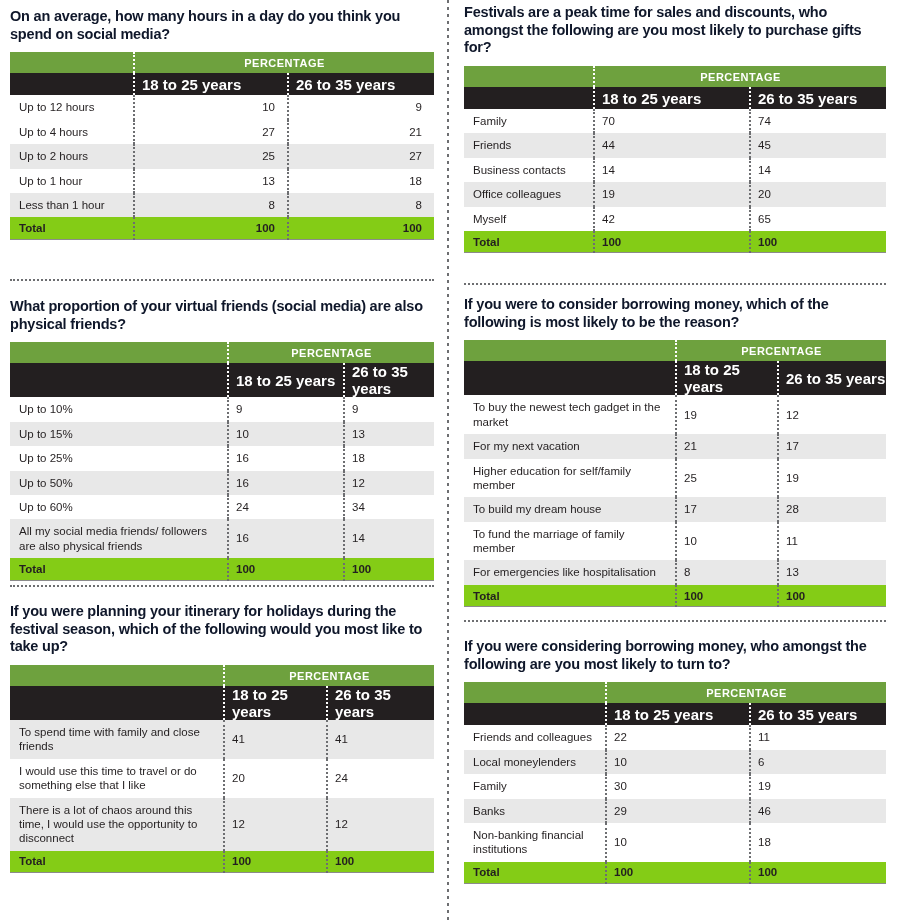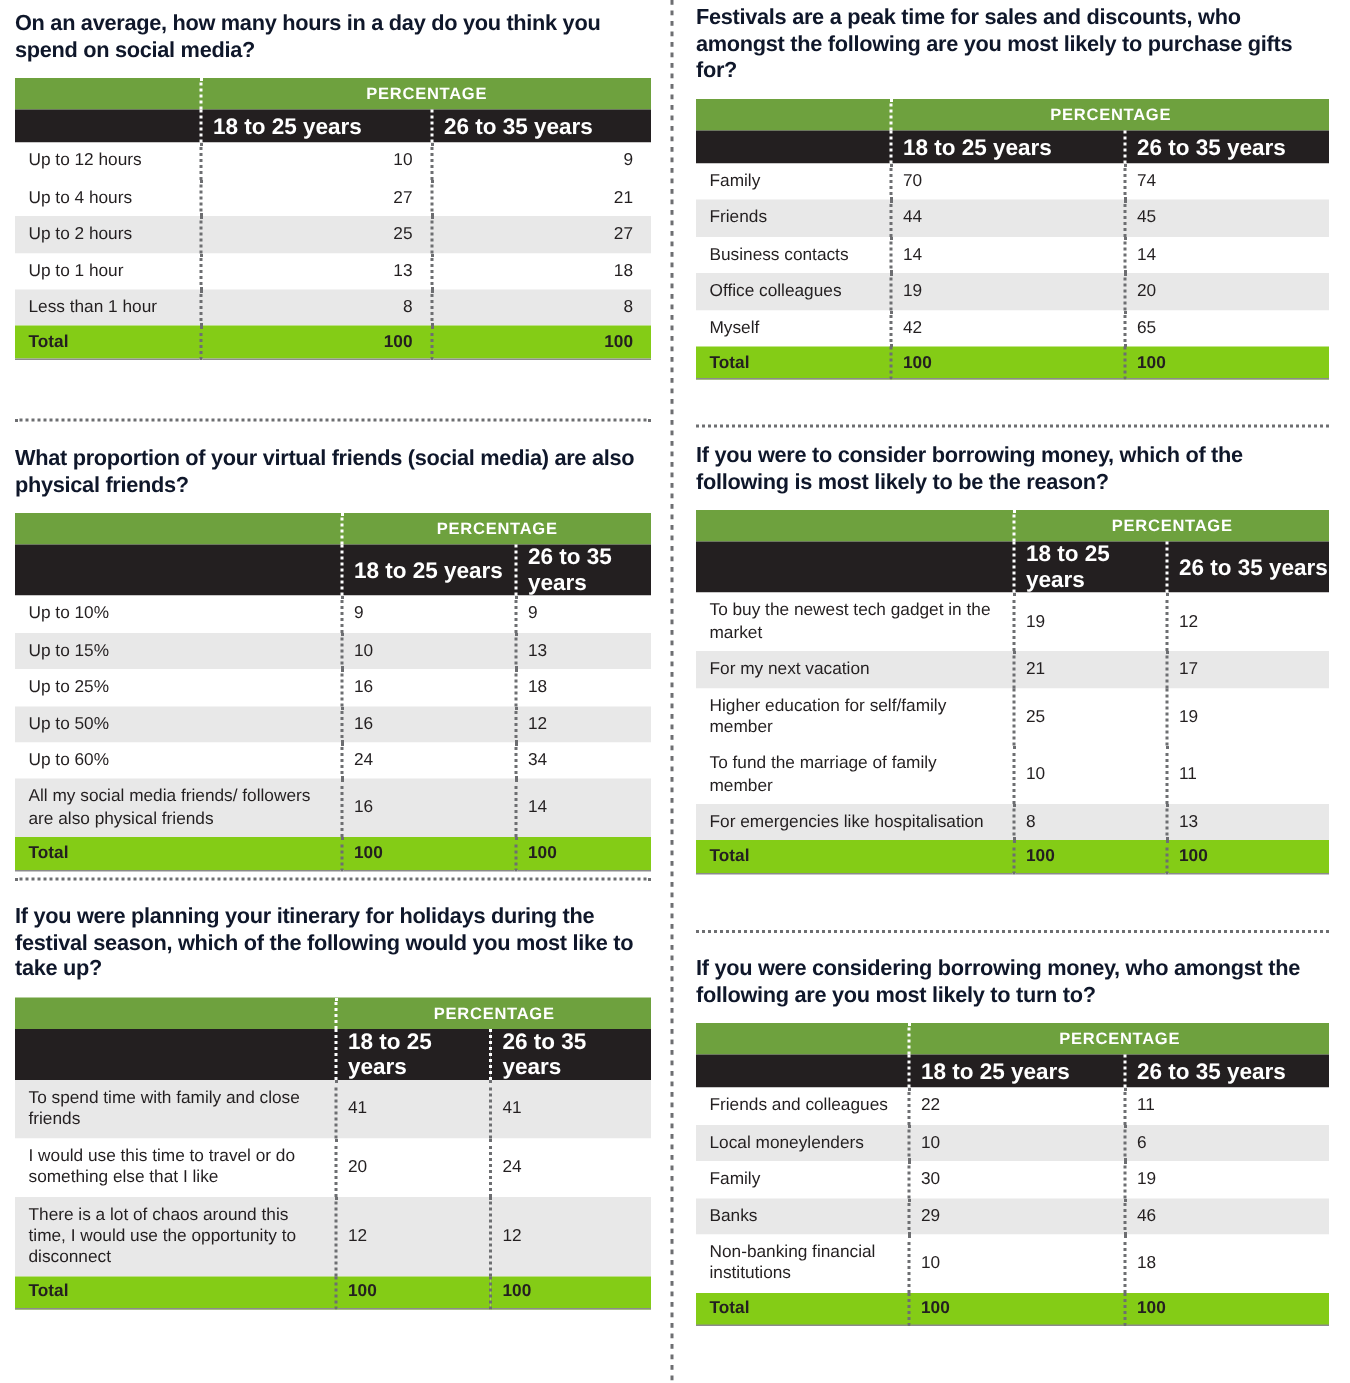--- a/index.html
+++ b/index.html
@@ -357,20 +357,25 @@
             <tr class="data alt">
               <td class="lbl">For my next vacation</td>
               <td class="val sep-l">21</td>
               <td class="val sep-l">17</td>
             </tr>
             <tr class="data">
               <td class="lbl">Higher education for self/family member</td>
               <td class="val sep-l">25</td>
               <td class="val sep-l">19</td>
             </tr>
+            <tr class="data alt">
+              <td class="lbl">To build my dream house</td>
+              <td class="val sep-l">17</td>
+              <td class="val sep-l">28</td>
+            </tr>
             <tr class="data">
               <td class="lbl">To fund the marriage of family member</td>
               <td class="val sep-l">10</td>
               <td class="val sep-l">11</td>
             </tr>
             <tr class="data alt">
               <td class="lbl">For emergencies like hospitalisation</td>
               <td class="val sep-l">8</td>
               <td class="val sep-l">13</td>
             </tr>

